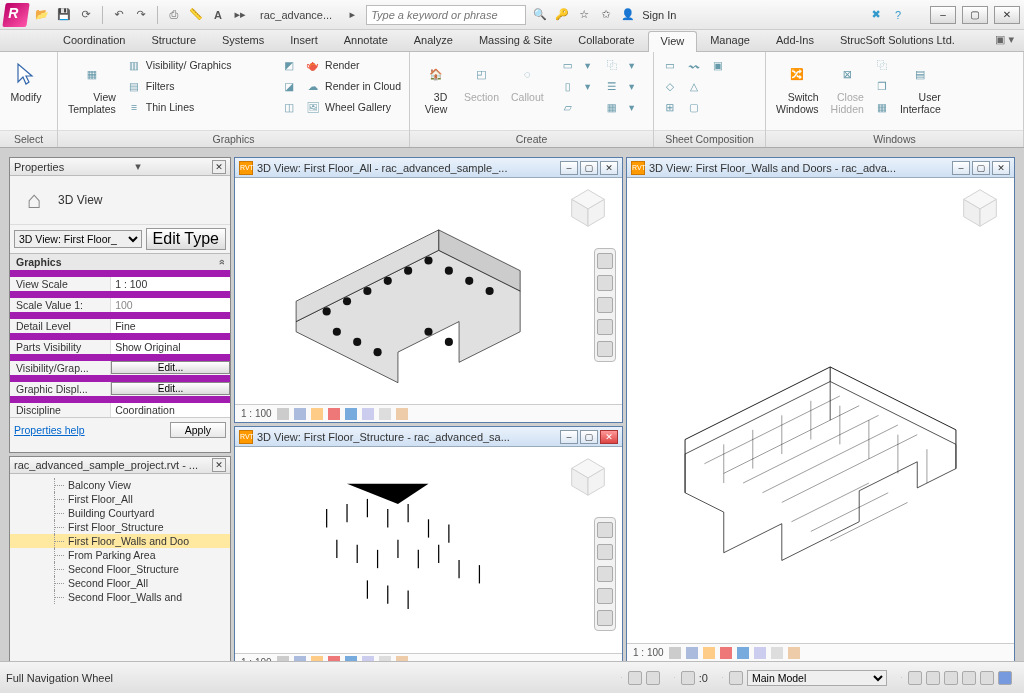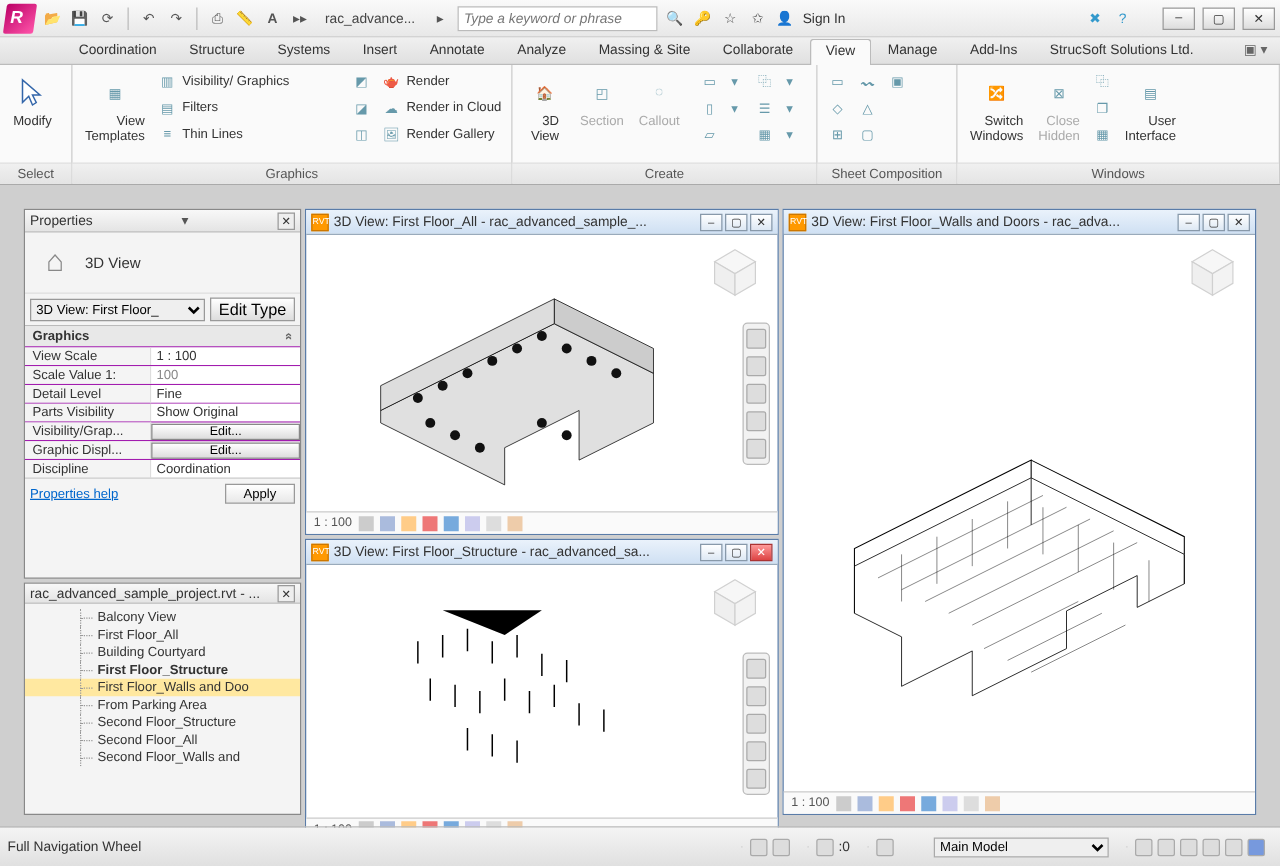--- a/index.html
+++ b/index.html
@@ -30,49 +30,49 @@
 .rpanel-title { text-align:center; font-size:10.5px; color:#555; padding:2px 0; background:linear-gradient(#f0f0f0,#e4e4e4); border-top:1px solid #ddd; }
 .rbtn-v { display:flex; flex-direction:column; align-items:center; gap:2px; padding:2px 4px; cursor:pointer; }
 .rbtn-v .ic { width:32px; height:32px; display:flex; align-items:center; justify-content:center; color:#69a; }
 .rbtn-v .lbl { font-size:10.5px; text-align:right; line-height:1.1; }
 .rcol { display:flex; flex-direction:column; gap:3px; }
 .rbtn-h { display:flex; align-items:center; gap:4px; padding:1px 2px; cursor:pointer; font-size:10.5px; }
 .rbtn-h .ic { width:16px; height:16px; display:flex; align-items:center; justify-content:center; color:#69a; }
 .dim { color:#aaa; }
 
 
-.workspace { position:absolute; top:148px; left:0; right:0; bottom:22px; display:flex; background:#cfcfcf; padding:19px; gap:3px; }
+.workspace { position:absolute; top:148px; left:0; right:0; bottom:22px; display:flex; background:#cfcfcf; padding:9px; gap:3px; }
 .left-col { width: 222px; display:flex; flex-direction:column; gap:3px; }
 .panel { background:#f4f4f4; border:1px solid #888; display:flex; flex-direction:column; }
 .panel-hdr { height:18px; background:linear-gradient(#f8f8f8,#e4e4e4); border-bottom:1px solid #bbb; display:flex; align-items:center; padding:0 4px; font-size:11px; }
 .panel-hdr .x { margin-left:auto; width:14px; height:14px; border:1px solid #999; background:#eee; text-align:center; font-size:9px; line-height:12px; cursor:pointer; }
 
 .prop-type { display:flex; align-items:center; gap:8px; padding:8px; }
 .prop-type .cube { width:32px; height:32px; display:flex; align-items:center; justify-content:center; color:#888; font-size:24px; }
 .prop-row { display:flex; align-items:center; padding:3px 4px; gap:4px; border-top:1px solid #ddd; }
 .prop-row select { flex:1; font-size:10.5px; height:18px; border:1px solid #999; }
-.prop-row .editbtn { font-size:13px; padding:1px 6px; border:1px solid #999; background:linear-gradient(#fff,#ddd); cursor:pointer; }
+.prop-row .editbtn { font-size:16px; padding:1px 6px; border:1px solid #999; background:linear-gradient(#fff,#ddd); cursor:pointer; }
 .propgrid { border-top:1px solid #bbb; }
 .propgrid .grp { background:#e8e8e8; font-weight:bold; padding:2px 6px; font-size:10.5px; display:flex; }
 .propgrid .grp::after { content:"\00BB"; margin-left:auto; transform:rotate(-90deg); color:#666; }
-.propgrid .pr { display:flex; font-size:10.5px; border-top:1px solid #a21caf;align-items:flex-end; }
+.propgrid .pr { display:flex; font-size:10.5px; border-top:7px solid #a21caf; }
 .propgrid .pk { width:46%; padding:1px 6px; background:#f4f4f4; border-right:1px solid #ddd; white-space:nowrap; overflow:hidden; text-overflow:ellipsis; }
 .propgrid .pv { flex:1; padding:1px 4px; background:#fff; white-space:nowrap; overflow:hidden; }
 .propgrid .pvbtn { flex:1; padding:0; }
 .propgrid .pvbtn button { width:100%; font-size:10px; border:1px solid #888; background:linear-gradient(#fff,#ddd); cursor:pointer; }
 .prop-ftr { display:flex; padding:4px; gap:6px; border-top:1px solid #ccc; align-items:center; }
 .prop-ftr a { color:#06c; text-decoration:underline; font-size:10.5px; cursor:pointer; }
 .prop-ftr button { margin-left:auto; padding:1px 14px; font-size:10.5px; border:1px solid #999; background:linear-gradient(#fff,#e8e8e8); cursor:pointer; }
 
 .browser { flex:1; overflow:hidden; }
 .browser-list { padding:4px 0; font-size:10.5px; overflow-y:auto; height:100%; }
 .browser-item { padding:1px 4px 1px 58px; white-space:nowrap; cursor:pointer; position:relative; overflow:hidden; text-overflow:ellipsis; }
 .browser-item::before { content:''; position:absolute; left:44px; top:0; bottom:0; border-left:1px dotted #999; }
 .browser-item::after { content:''; position:absolute; left:44px; top:50%; width:10px; border-top:1px dotted #999; }
-.browser-item.bold { font-weight:bold; }
+.browser-item.bold { font-weight:normal; }
 .browser-item.sel { background:#ffe8a0; }
 
 .views { flex:1; display:flex; gap:3px; }
 .vcol1 { flex:1; display:flex; flex-direction:column; gap:3px; }
 .vcol2 { flex:1; display:flex; }
 .mdichild { background:#fff; border:1px solid #5a7ca8; display:flex; flex-direction:column; flex:1; position:relative; }
 .mdi-title { height:20px; background:linear-gradient(#eaf2fb,#cfe0f3); border-bottom:1px solid #9ab; display:flex; align-items:center; padding:0 4px; gap:4px; font-size:11px; color:#333; }
 .mdi-title .ric { width:14px; height:14px; background:#f90; border:1px solid #c70; font-size:7px; text-align:center; line-height:12px; color:#fff; }
 .mdi-title .t { flex:1; white-space:nowrap; overflow:hidden; text-overflow:ellipsis; }
 .mdi-btns { display:flex; gap:2px; }
@@ -83,21 +83,21 @@
 .mdi-status .sic { width:12px; height:12px; display:inline-block; }
 svg.iso { width:100%; height:100%; }
 .viewcube { position:absolute; top:6px; right:10px; width:48px; height:48px; opacity:.45; }
 .navbar { position:absolute; right:6px; top:70px; width:22px; background:rgba(240,240,240,.85); border:1px solid #bbb; border-radius:4px; padding:4px 2px; display:flex; flex-direction:column; gap:6px; align-items:center; }
 .navbar div { width:16px; height:16px; background:#ddd; border:1px solid #aaa; border-radius:2px; }
 
 
 .status { position:absolute; left:0; right:0; bottom:0; height:32px; background:linear-gradient(#f4f4f4,#e0e0e0); border-top:1px solid #bbb; display:flex; align-items:center; padding:15px 6px; font-size:11px; gap:8px; }
 .status .sgrp { display:flex; align-items:center; gap:4px; padding:0 6px; border-left:1px solid #ccc; height:100%; }
 .status .sic { width:14px; height:14px; display:inline-block; background:#ddd; border:1px solid #aaa; border-radius:2px; }
-.status select { font-size:10.5px; height:16px; border:1px solid #aaa;margin-left:28px; }
+.status select { font-size:10.5px; height:16px; border:1px solid #aaa; }
 
 svg { overflow: visible; }
 </style>
 </head>
 <body>
 
 <div class="qat">
   <div class="app-icon"></div>
   <span class="qat-icon">📂</span>
   <span class="qat-icon">💾</span>
@@ -199,21 +199,21 @@
         <div class="rbtn-h">
             <span class="ic">🫖</span>
             <span>Render</span>
           </div>
         <div class="rbtn-h">
             <span class="ic">☁</span>
             <span>Render  in Cloud</span>
           </div>
         <div class="rbtn-h">
             <span class="ic">🖼</span>
-            <span>Render  Gallery</span>
+            <span>Wheel  Gallery</span>
           </div>
       </div>
     </div>
     <div class="rpanel-title">Graphics</div>
   </div>
 
   <div class="rpanel" style="width:244px;">
     <div class="rpanel-body">
       <div class="rbtn-v">
         <div class="ic">🏠</div>

